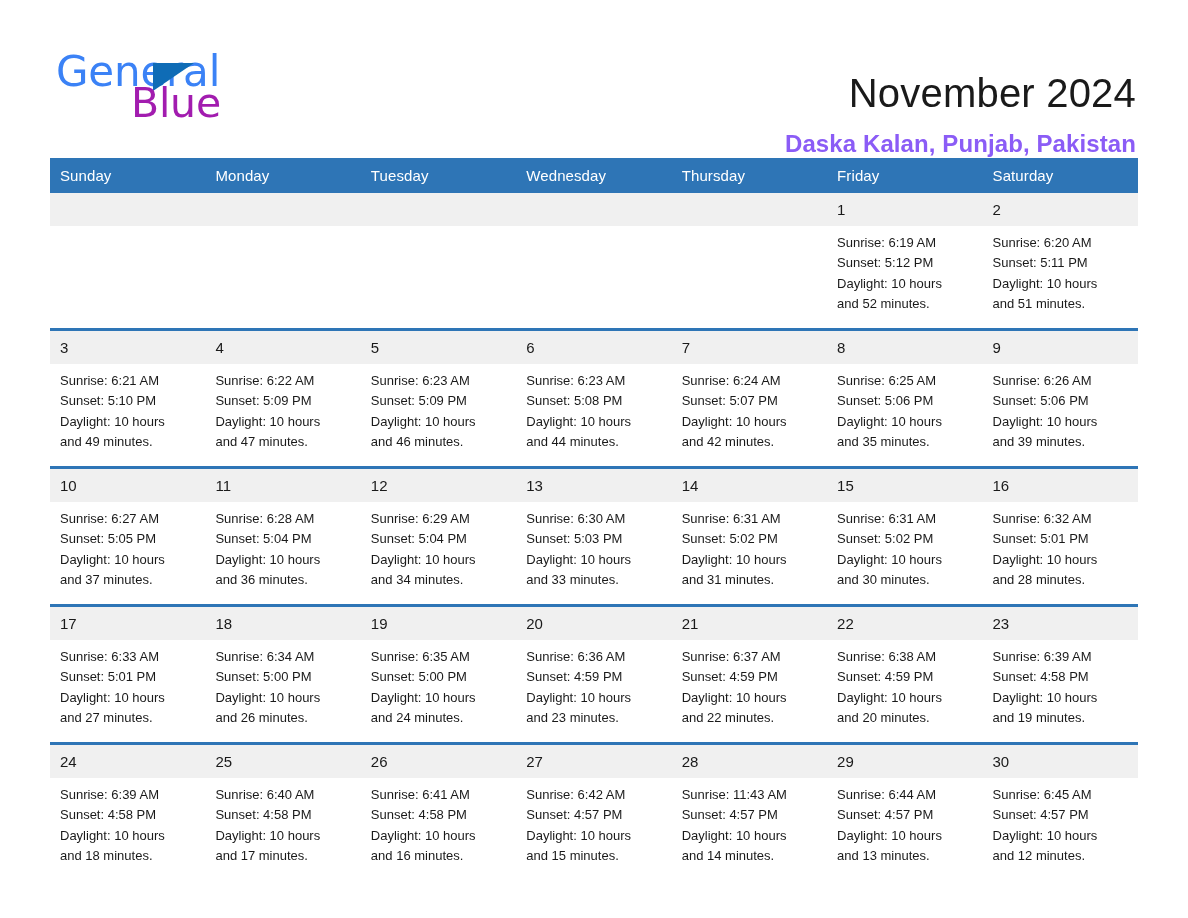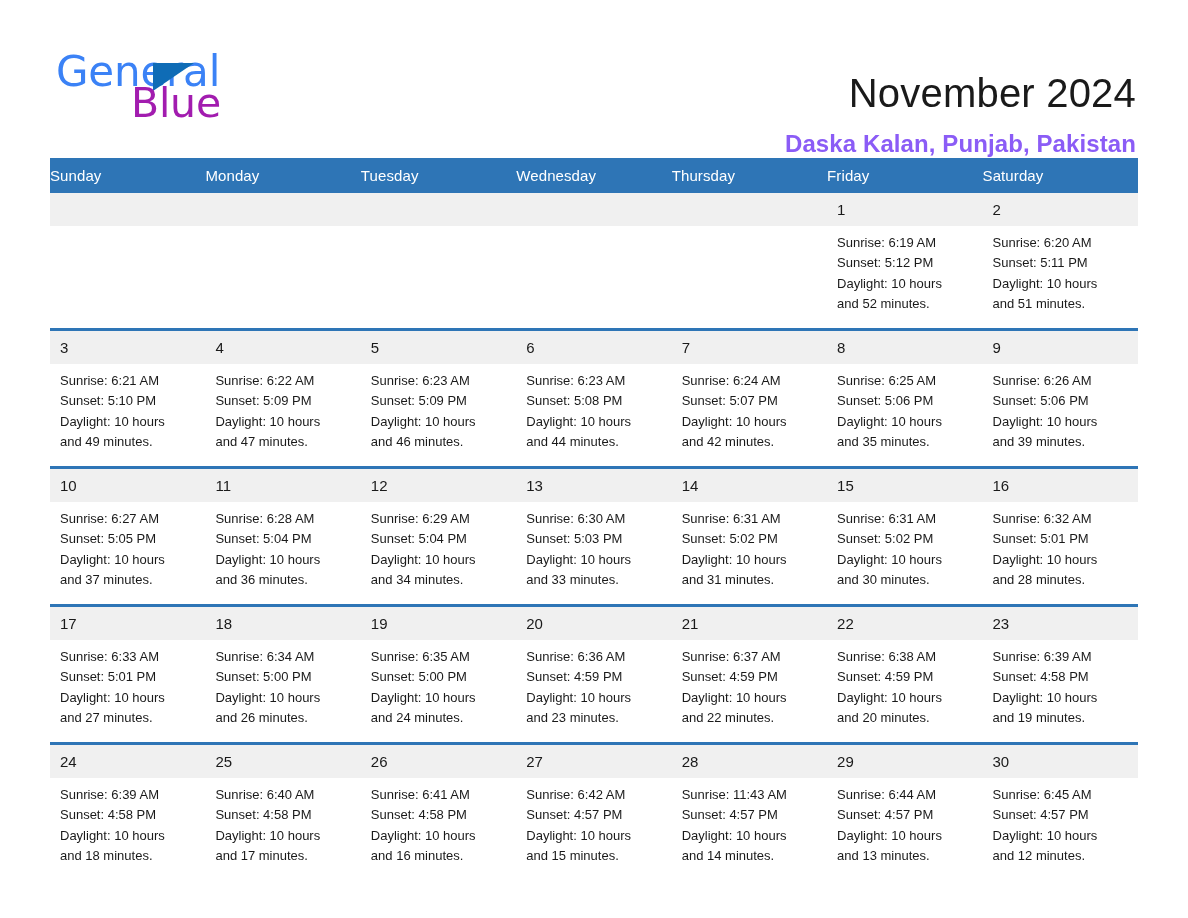--- a/index.html
+++ b/index.html
@@ -101,21 +101,21 @@
     table-layout: fixed;
   }
   .calendar col { width: 155.43px; }
 
   .calendar thead th {
     background: #2e75b6;
     color: #ffffff;
     font-size: 15px;
     font-weight: normal;
     text-align: left;
-    padding: 8px 0 9px 0;
+    padding: 8px 0 9px 10px;
     height: 18px;
     letter-spacing: 0.1px;
   }
 
   .calendar tbody td {
     vertical-align: top;
     padding: 0;
     height: 135px;
     border-top: 3px solid #2e75b6;
     background: #ffffff;

